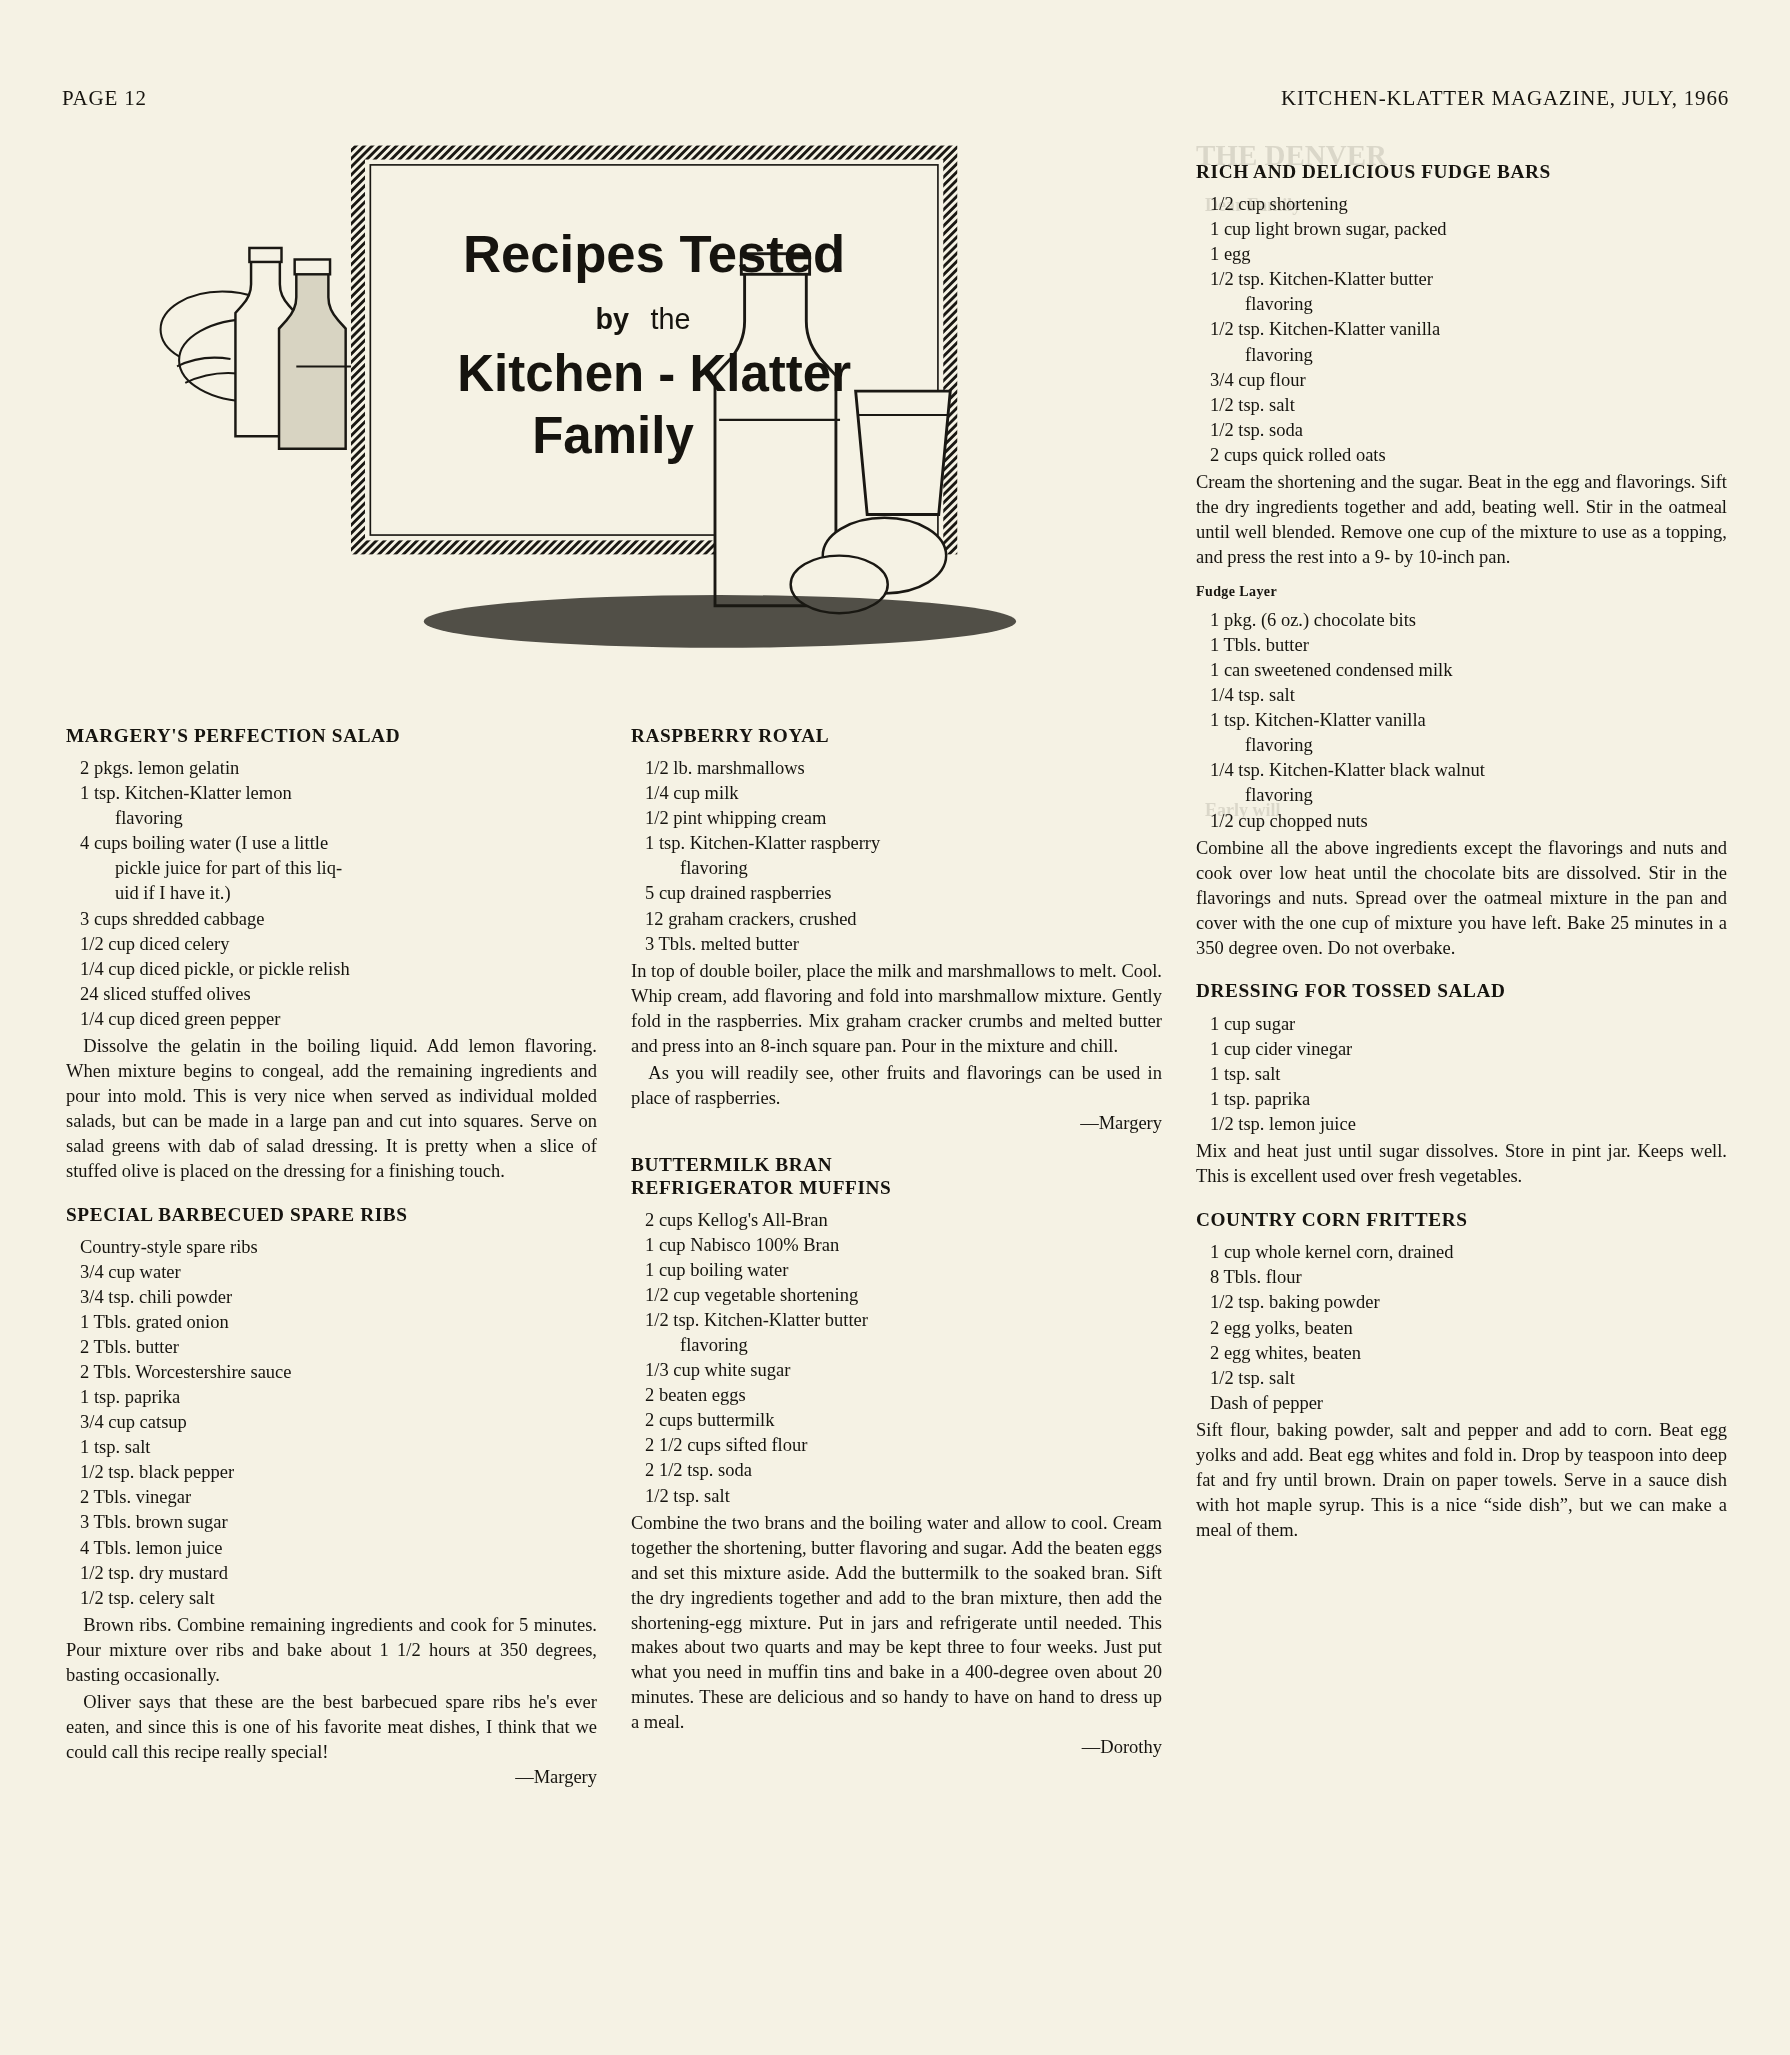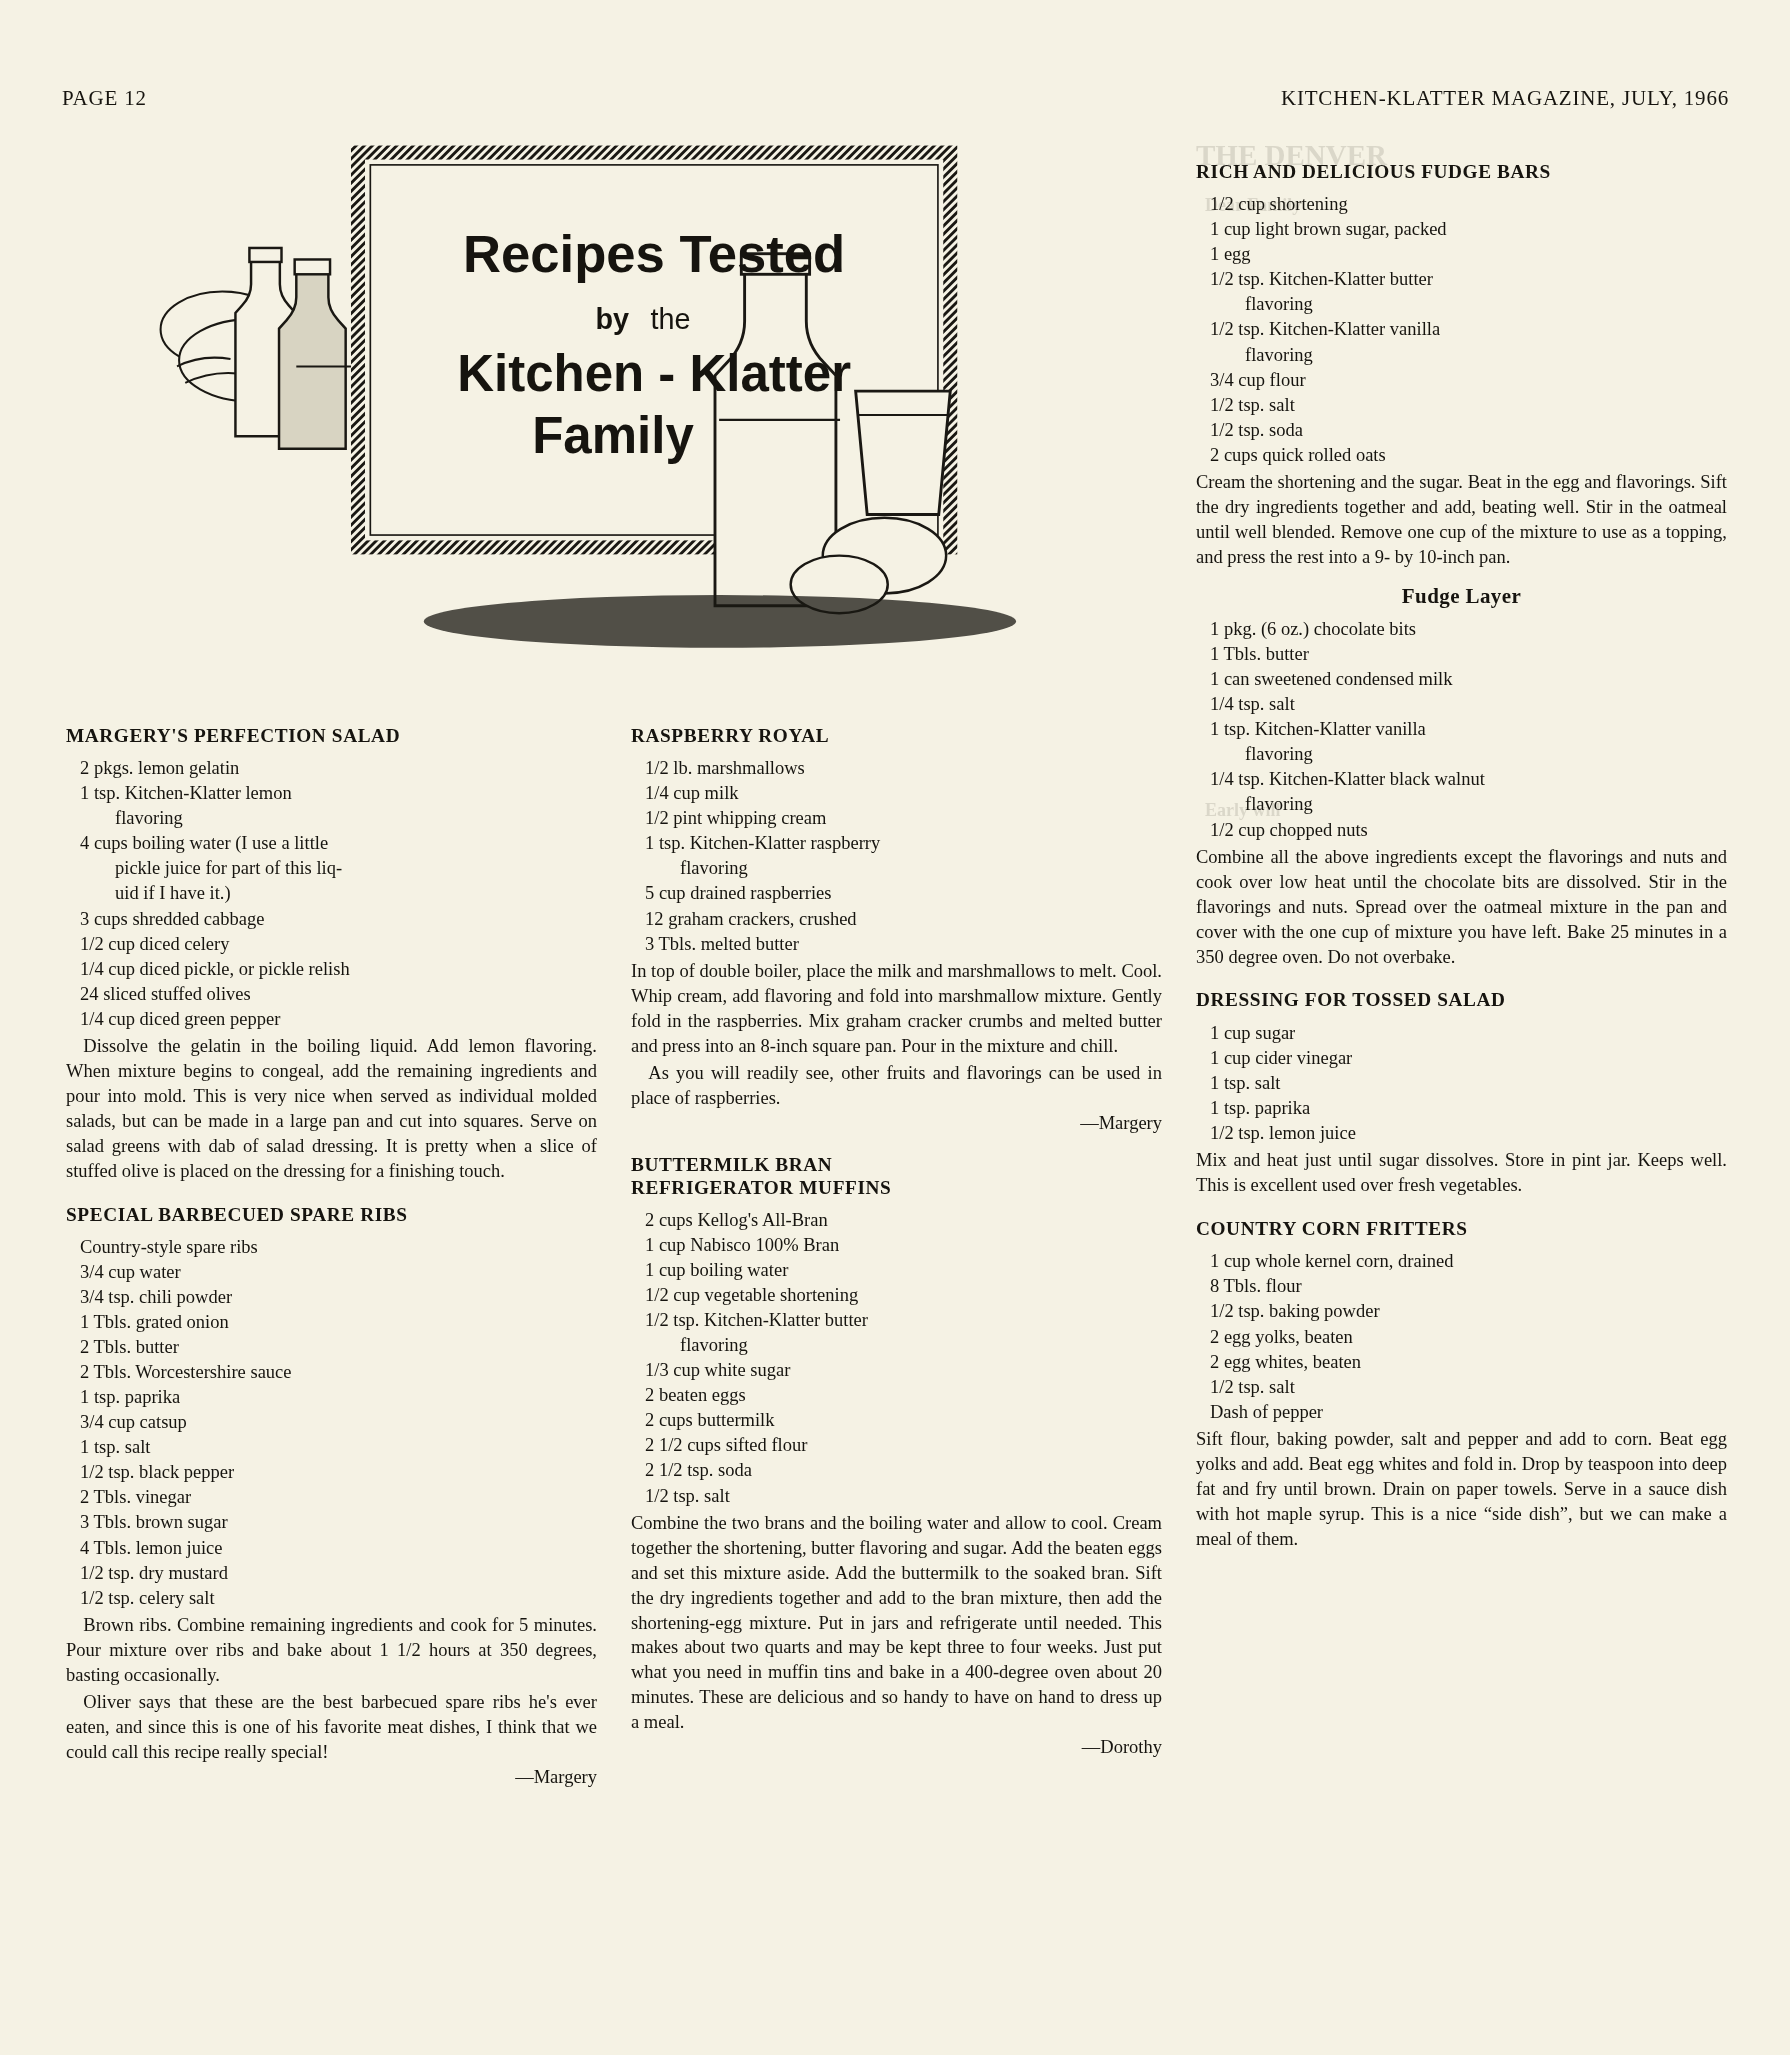--- a/index.html
+++ b/index.html
@@ -68,22 +68,22 @@
     font-weight: bold;
     font-size: 19.3px;
     letter-spacing: 0.6px;
     margin: 19px 0 9px 0;
     line-height: 1.2;
   }
   h2.recipe-title.first { margin-top: 0; }
   h3.sub-title {
     font-family: "Liberation Serif", serif;
     font-weight: bold;
-    font-size: 21px;
-    text-align: center;
+    font-size: 14px;
+    text-align: left;
     letter-spacing: 0.4px;
     margin: 14px 0 8.2px 0;
   }
   ul.ingredients {
     list-style: none;
     margin: 0 0 0 0;
     padding: 0 0 0 14px;
     font-size: 18.5px;
     line-height: 1.355;
   }

